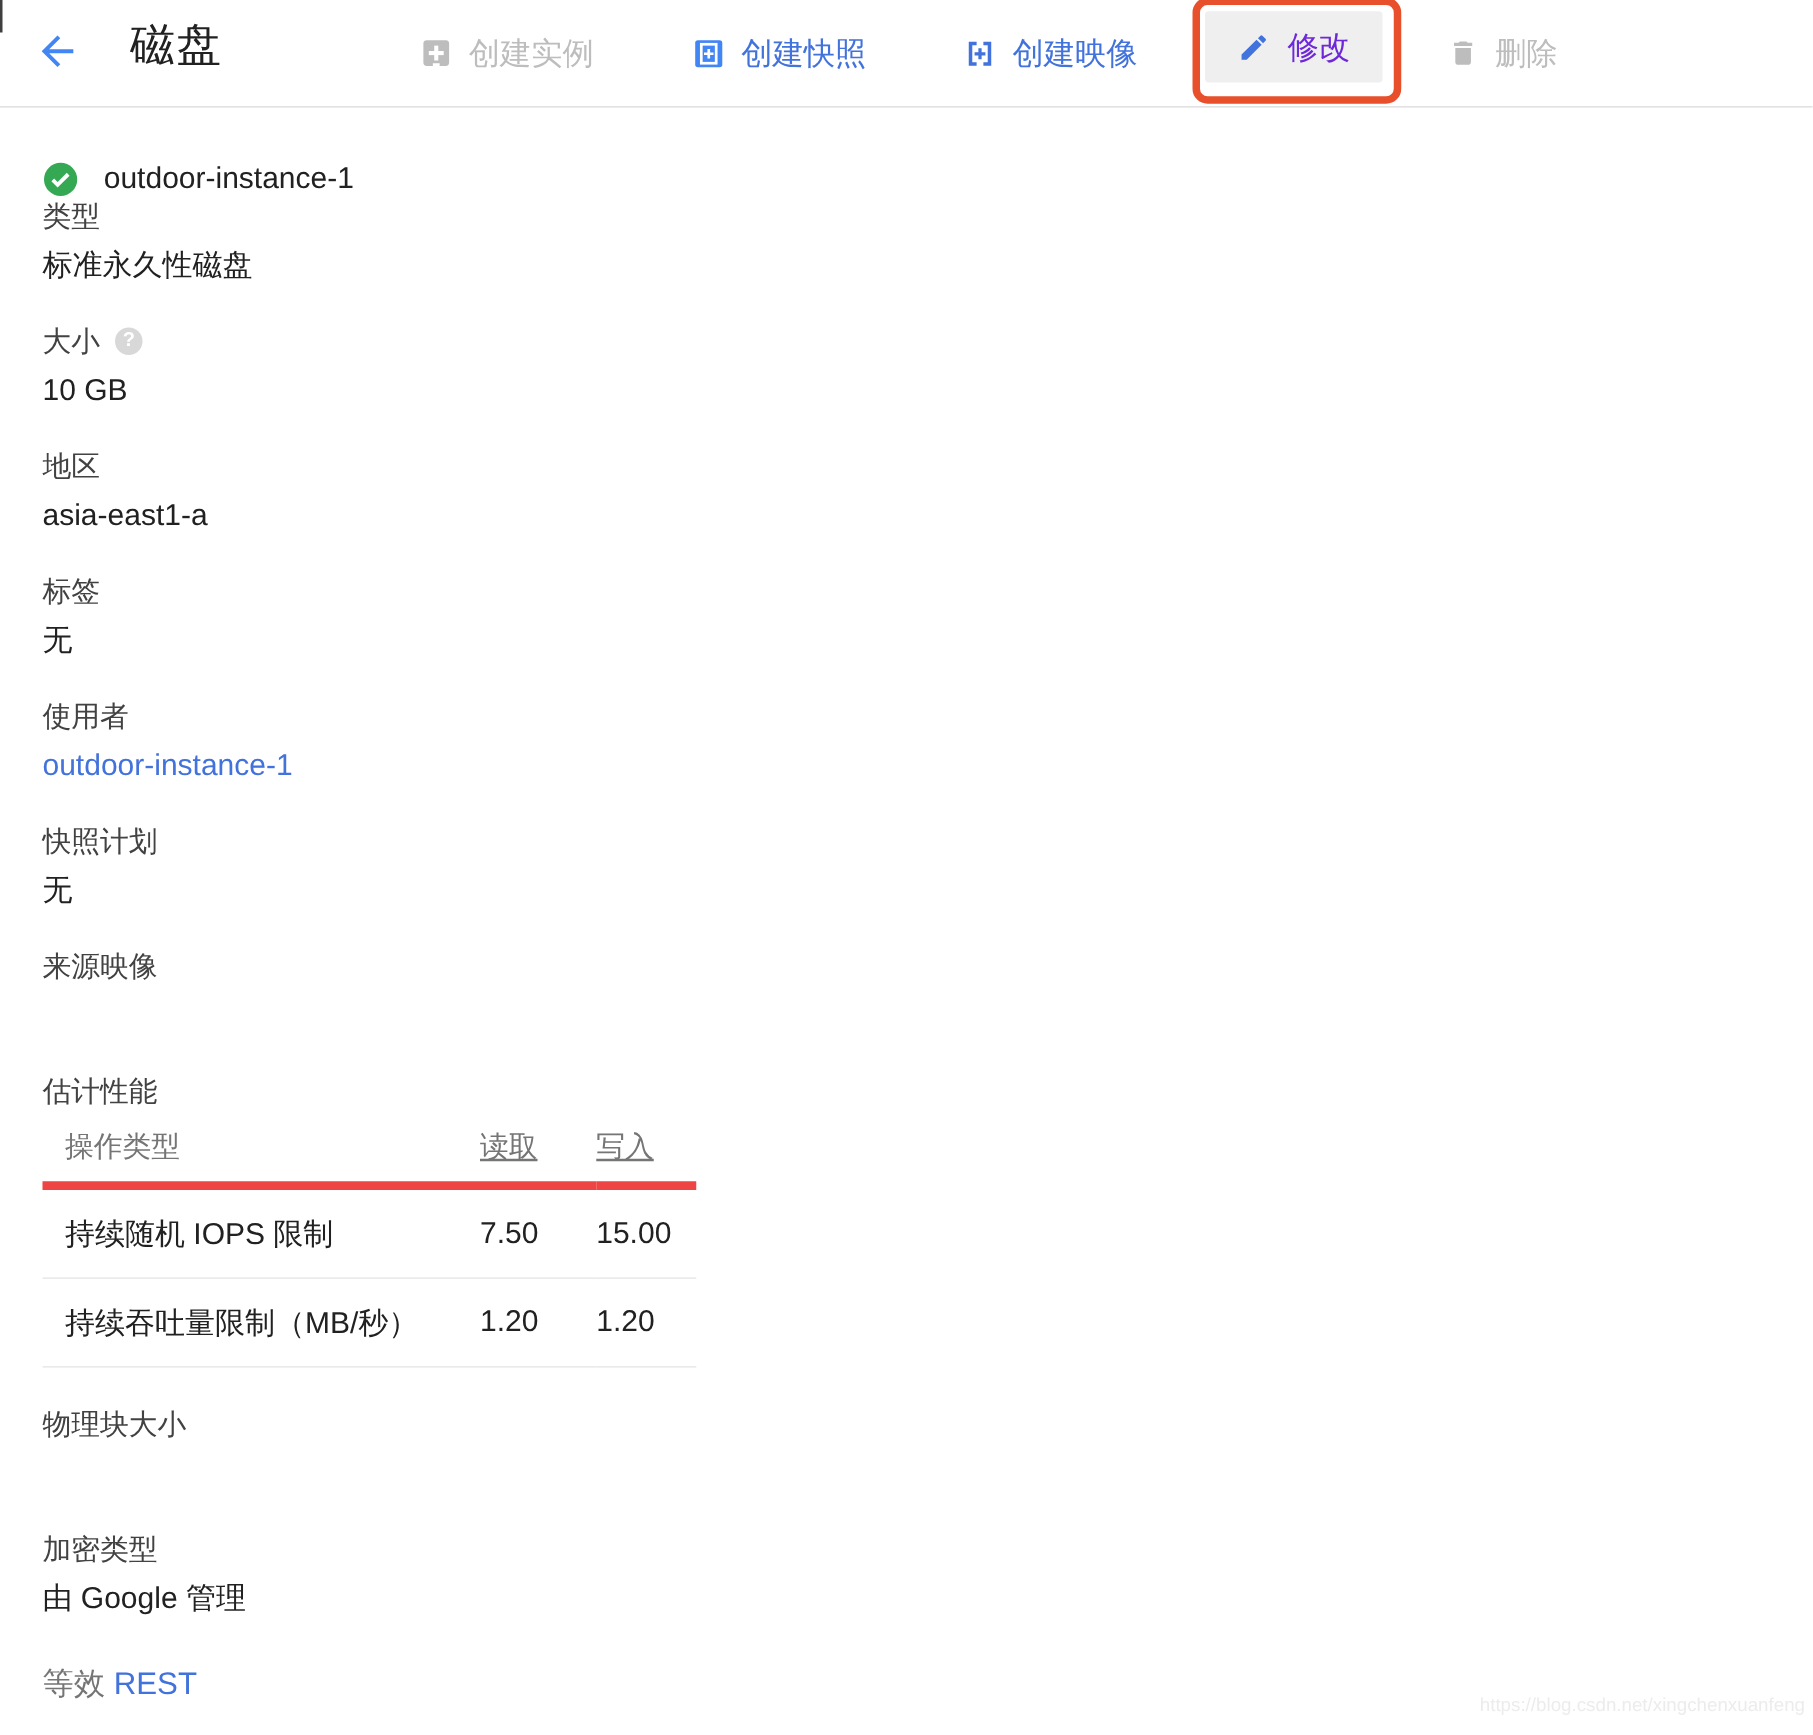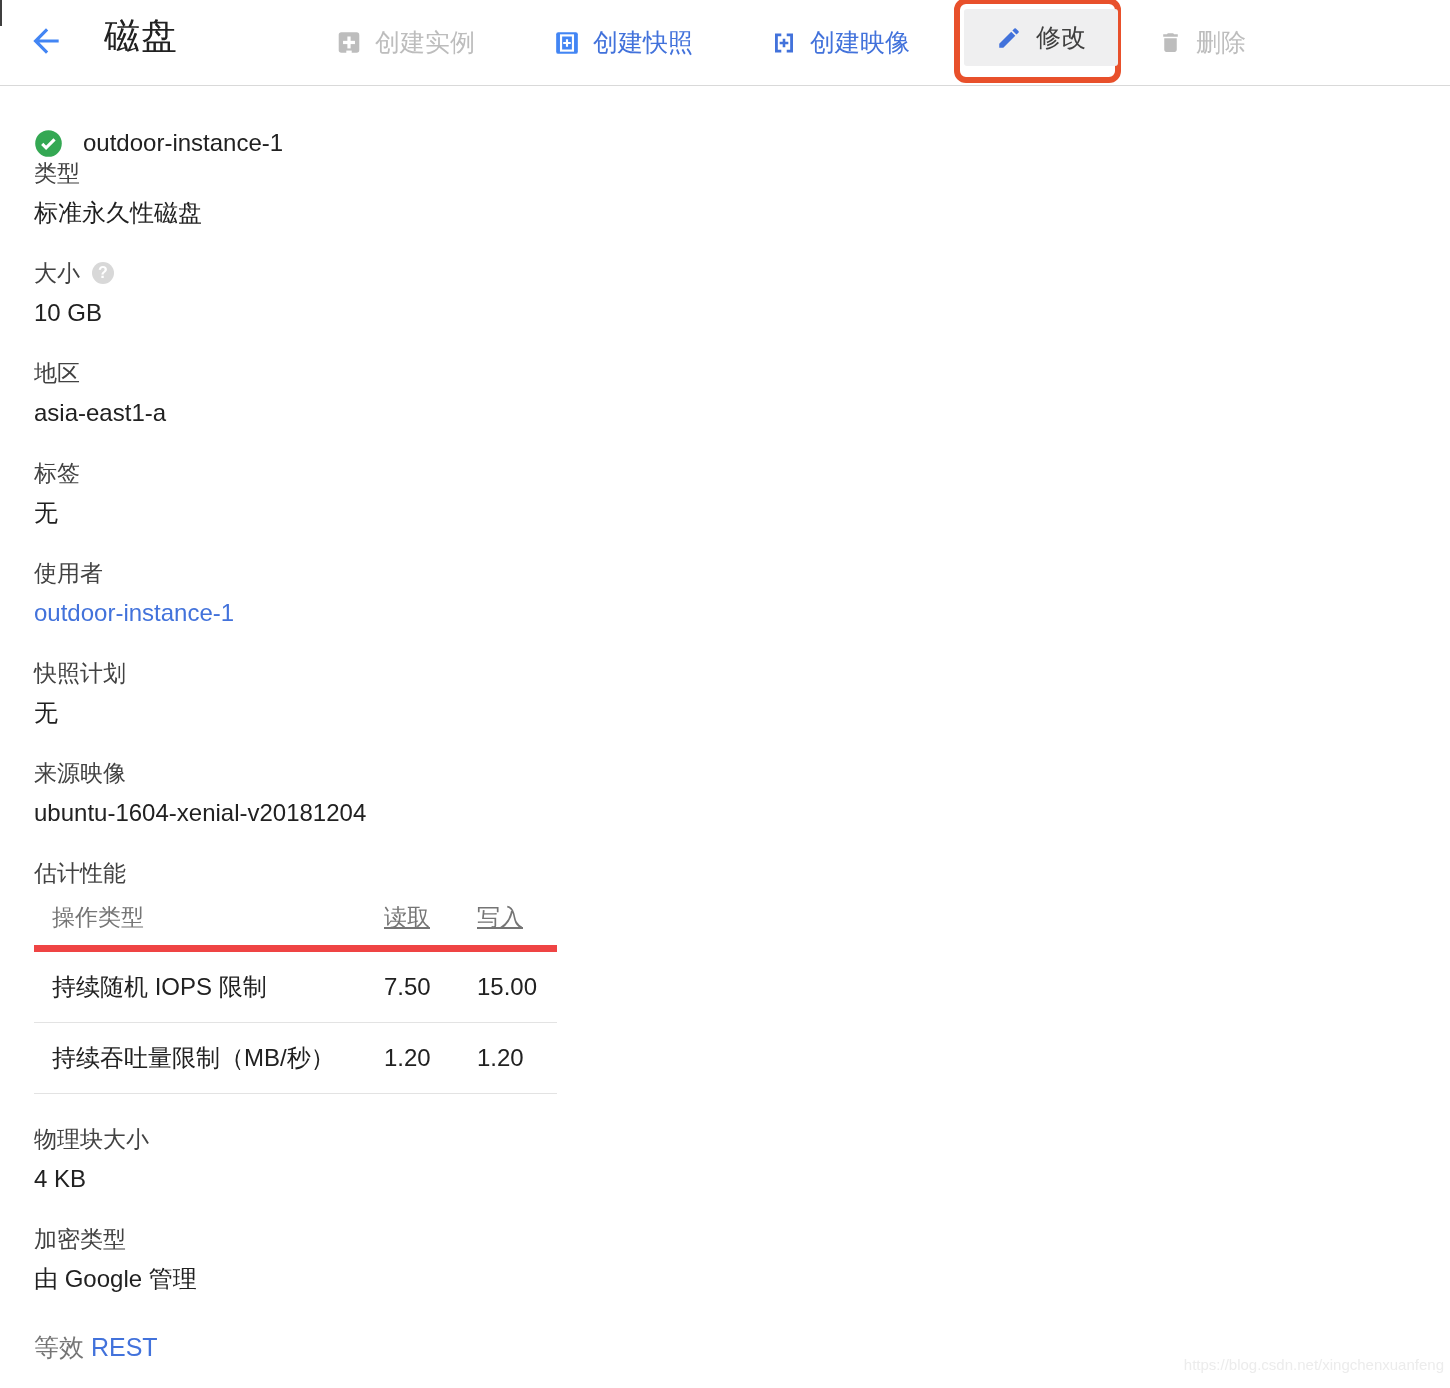--- a/index.html
+++ b/index.html
@@ -13,21 +13,21 @@
   .corner-tick{position:absolute;left:0;top:0;width:2px;height:26px;background:#3f3f3f;}
   .back-btn{position:absolute;left:24px;top:19px;width:44px;height:44px;display:flex;align-items:center;justify-content:center;cursor:pointer;}
   .page-title{position:absolute;left:104px;top:12px;font-size:36px;font-weight:500;color:#212121;letter-spacing:1px;}
   .action{position:absolute;top:0;height:85px;display:flex;align-items:center;gap:13px;font-size:25px;color:#4272db;cursor:pointer;white-space:nowrap;}
   .action.disabled{color:#bdbdbd;}
   .action-create-instance{left:336px;}
   .action-create-snapshot{left:554px;}
   .action-create-image{left:771px;}
   .action-delete{left:1158px;}
   .annotation-box{position:absolute;left:954px;top:-2px;width:167px;height:85px;border:6px solid #e8502b;border-radius:12px;box-sizing:border-box;}
-  .edit-btn{position:absolute;left:4px;top:5px;width:154px;height:57px;background:#efeff0;border-radius:3px;display:flex;align-items:center;justify-content:center;gap:14px;font-size:25px;color:#404040;cursor:pointer;}
+  .edit-btn{position:absolute;left:4px;top:5px;width:142px;height:57px;background:#efeff0;border-radius:3px;display:flex;align-items:center;justify-content:center;gap:14px;font-size:25px;color:#6d28d9;cursor:pointer;}
   
   .content{position:absolute;left:34px;top:85px;width:1380px;}
   .status-row{margin-top:43px;height:30px;display:flex;align-items:center;gap:20px;}
   .status-row .name{font-size:24px;color:#212121;}
   .field{height:100px;box-sizing:border-box;}
   .field:first-of-type{margin-top:28px;}
   .flabel{font-size:23px;color:#424242;line-height:30px;display:flex;align-items:center;gap:12px;}
   .fvalue{font-size:24px;color:#212121;line-height:34px;margin-top:8px;}
   .link{color:#4272db;cursor:pointer;}
   .help-icon{width:22px;height:22px;border-radius:50%;background:#d8d8d8;color:#fff;font-size:16px;font-weight:bold;display:inline-flex;align-items:center;justify-content:center;cursor:pointer;}
@@ -154,21 +154,20 @@
     <div class="fvalue link">outdoor-instance-1</div>
   </div>
 
   <div class="field">
     <div class="flabel">快照计划</div>
     <div class="fvalue">无</div>
   </div>
 
   <div class="field">
     <div class="flabel">来源映像</div>
-    <div class="fvalue">ubuntu-1604-xenial-v20181204</div>
   </div>
 
   <div>
     <div class="perf-label">估计性能</div>
     <table class="perf">
       <colgroup>
           <col class="c1">
           <col class="c2">
           <col class="c3">
         </colgroup>
@@ -189,21 +188,20 @@
           <td>持续吞吐量限制（MB/秒）</td>
           <td class="num">1.20</td>
           <td class="num">1.20</td>
         </tr>
       </tbody>
     </table>
   </div>
 
   <div class="field after-table">
     <div class="flabel">物理块大小</div>
-    <div class="fvalue">4 KB</div>
   </div>
 
   <div class="field">
     <div class="flabel">加密类型</div>
     <div class="fvalue">由 Google 管理</div>
   </div>
 
   <div class="rest-row">
     <span class="rest-prefix">等效</span>
     <span class="link">REST</span>

